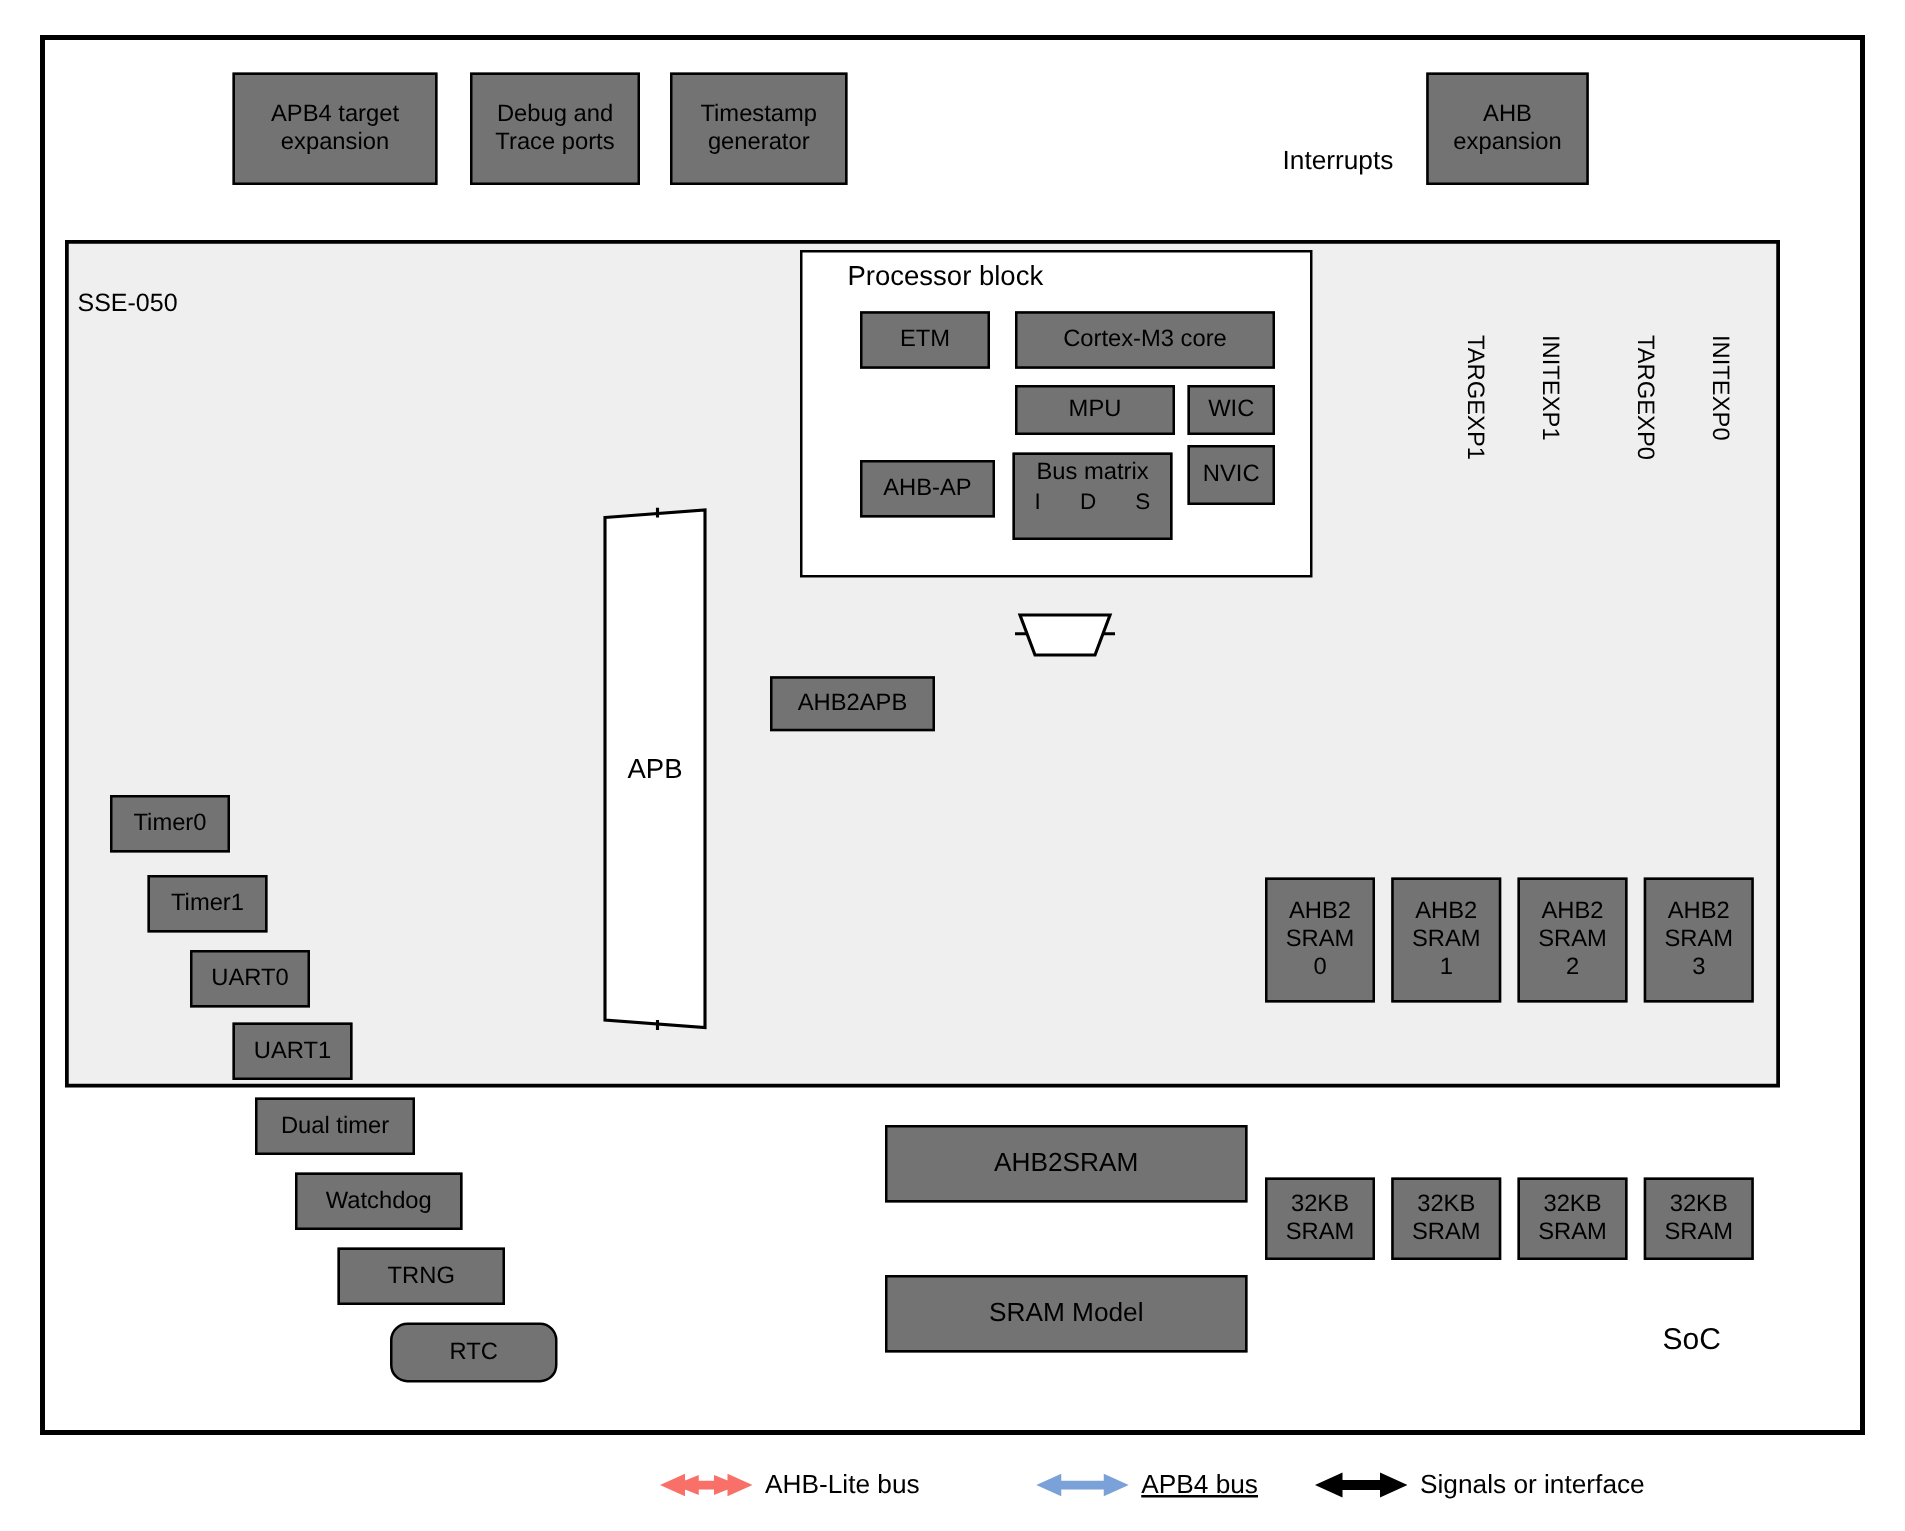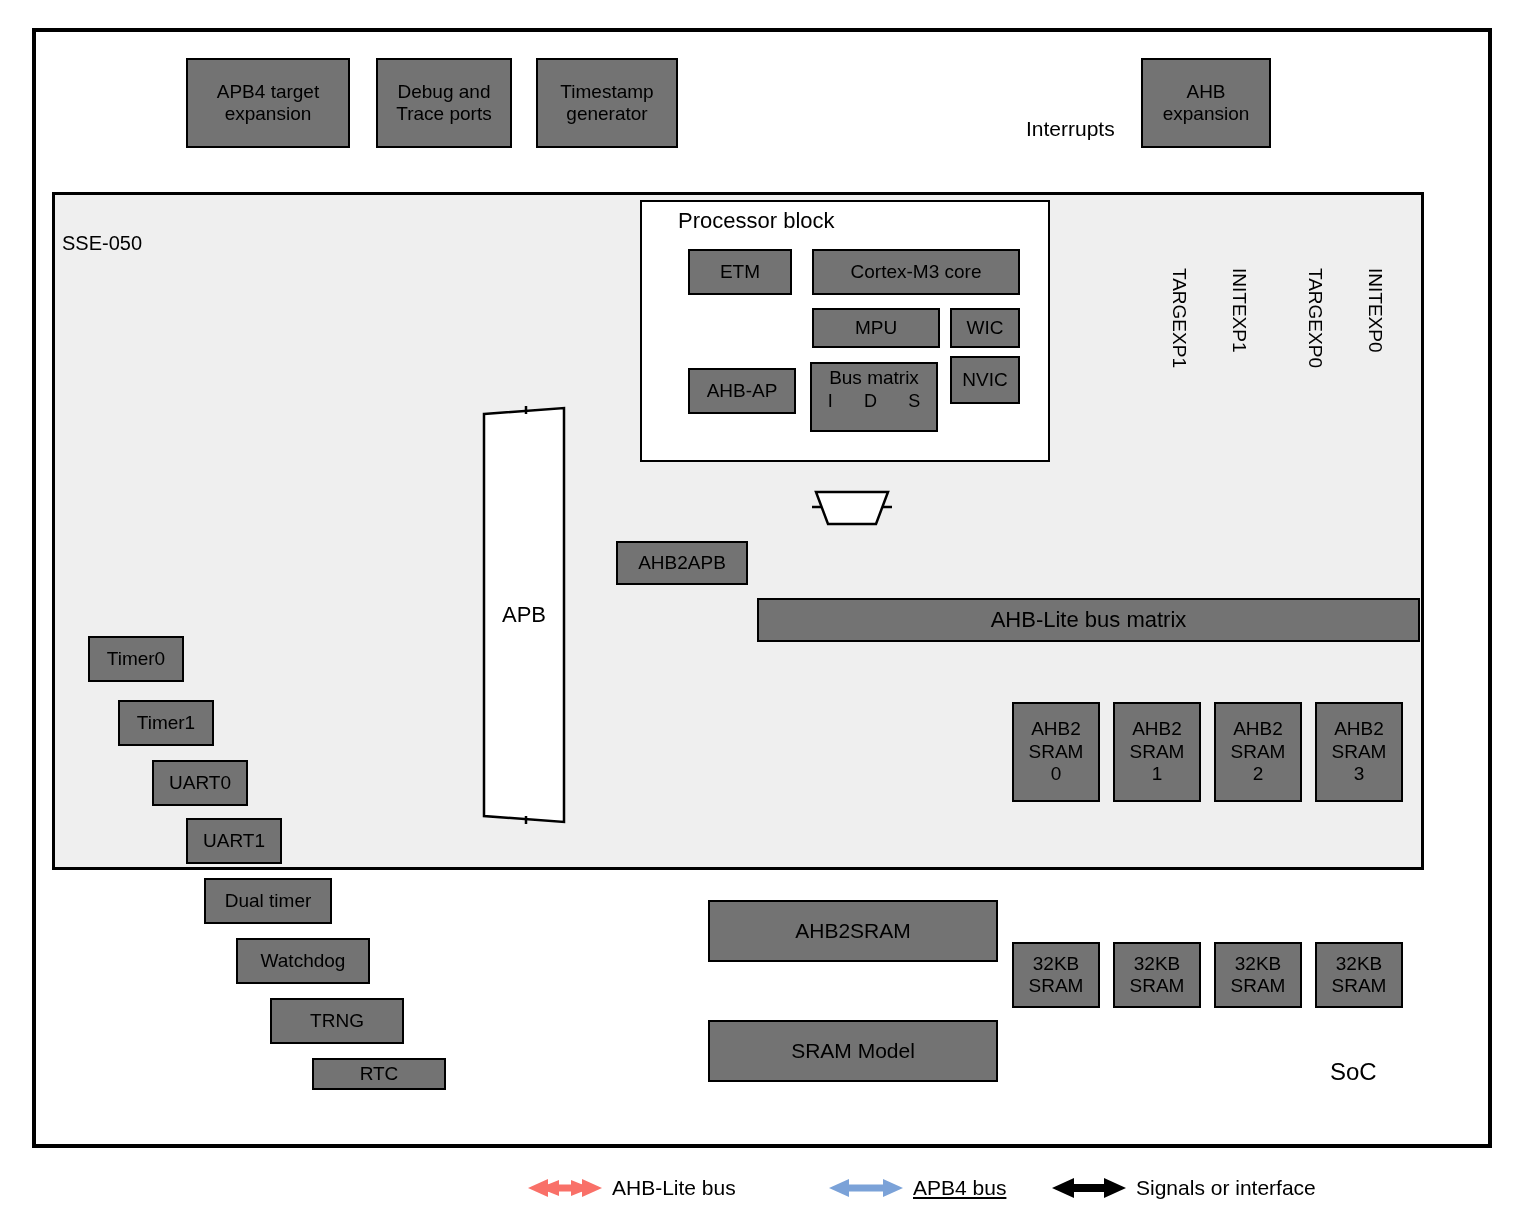--- a/index.html
+++ b/index.html
@@ -207,35 +207,34 @@
     <svg style="position:absolute;left:0;top:0;width:84px;height:418px;">
       <polygon points="2,8 82,2 82,416 2,410" fill="#fff" stroke="#000" stroke-width="2.5"></polygon>
       <line x1="44" y1="0" x2="44" y2="8" stroke="#000" stroke-width="2.5"></line>
       <line x1="44" y1="410" x2="44" y2="418" stroke="#000" stroke-width="2.5"></line>
     </svg>
     <div class="apb-text">APB</div>
   </div>
 
   <div class="box" style="left:616px;top:541px;width:132px;height:44px;">AHB2APB</div>
 
-  <div class="box" style="left:757px;top:598px;width:663px;height:44px;font-size:22px;">AHB-Lite bus matrix</div>
 
   <div class="vlabel" style="left:1190px;top:268px;">TARGEXP1</div>
   <div class="vlabel" style="left:1250px;top:268px;">INITEXP1</div>
   <div class="vlabel" style="left:1326px;top:268px;">TARGEXP0</div>
   <div class="vlabel" style="left:1386px;top:268px;">INITEXP0</div>
 
   <div class="box" style="left:88px;top:636px;width:96px;height:46px;">Timer0</div>
   <div class="box" style="left:118px;top:700px;width:96px;height:46px;">Timer1</div>
   <div class="box" style="left:152px;top:760px;width:96px;height:46px;">UART0</div>
   <div class="box" style="left:186px;top:818px;width:96px;height:46px;">UART1</div>
   <div class="box" style="left:204px;top:878px;width:128px;height:46px;">Dual timer</div>
   <div class="box" style="left:236px;top:938px;width:134px;height:46px;">Watchdog</div>
   <div class="box" style="left:270px;top:998px;width:134px;height:46px;">TRNG</div>
-  <div class="box" style="left:312px;top:1058px;width:134px;height:32px;">RTC</div>
+  <div class="box" style="left:312px;top:1058px;width:134px;height:48px;border-radius:14px;">RTC</div>
 
   <div class="box" style="left:708px;top:900px;width:290px;height:62px;font-size:21px;">AHB2SRAM</div>
   <div class="box" style="left:708px;top:1020px;width:290px;height:62px;font-size:21px;">SRAM Model</div>
 
   <div class="box" style="left:1012px;top:702px;width:88px;height:100px;white-space:pre-line;">AHB2
 SRAM
 0</div>
   <div class="box" style="left:1113px;top:702px;width:88px;height:100px;white-space:pre-line;">AHB2
 SRAM
 1</div>

